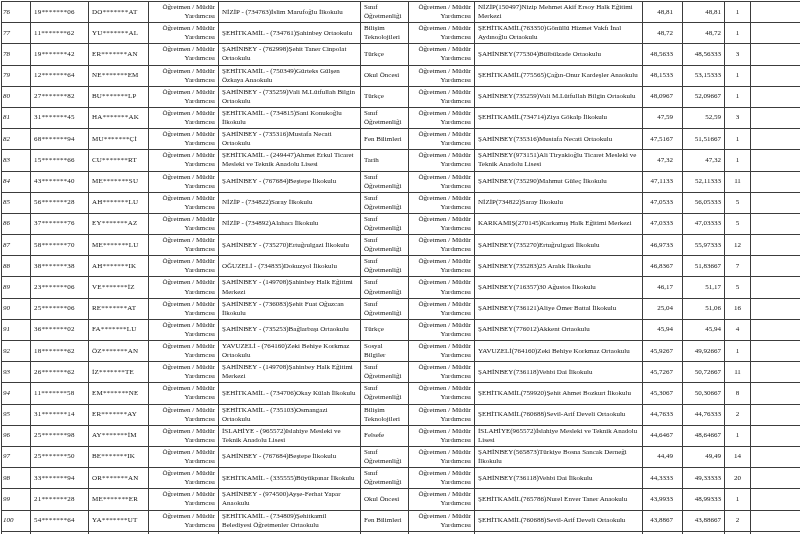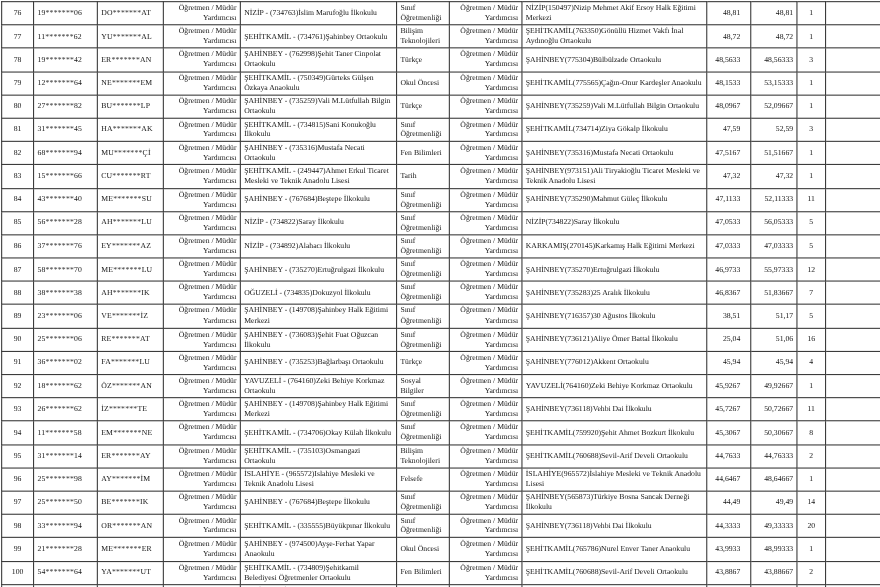--- a/index.html
+++ b/index.html
@@ -17,21 +17,21 @@
   td{
     border:1px solid #3c3c3c;
     font-size:7px;
     line-height:1.3;
     padding:1px 3px;
     height:18px;
     vertical-align:middle;
     overflow:hidden;
     word-wrap:break-word;
   }
-  .c-no{text-align:center;padding:1px 1px;}
+  .c-no{text-align:left;padding:1px 1px;font-style:italic;}
   .c-id{text-align:left;letter-spacing:.2px;}
   .c-name{text-align:left;letter-spacing:.2px;}
   .c-pos{text-align:right;}
   .c-school{text-align:left;}
   .c-branch{text-align:left;}
   .c-num{text-align:right;margin-top:45px;}
   .c-num1{padding-right:9px;}
   .c-num2{padding-right:3px;}
   .c-pref{text-align:center;}
   .c-empty{}
@@ -239,21 +239,21 @@
       </tr>
       <tr>
         <td class="c-no">89</td>
         <td class="c-id">23*******06</td>
         <td class="c-name">VE*******İZ</td>
         <td class="c-pos">Öğretmen / Müdür Yardımcısı</td>
         <td class="c-school">ŞAHİNBEY - (149708)Şahinbey Halk Eğitimi Merkezi</td>
         <td class="c-branch">Sınıf Öğretmenliği</td>
         <td class="c-pos">Öğretmen / Müdür Yardımcısı</td>
         <td class="c-school">ŞAHİNBEY(716357)30 Ağustos İlkokulu</td>
-        <td class="c-num c-num1">38,51</td>
+        <td class="c-num c-num1">46,17</td>
         <td class="c-num c-num2">51,17</td>
         <td class="c-pref">5</td>
         <td class="c-empty"></td>
       </tr>
       <tr>
         <td class="c-no">90</td>
         <td class="c-id">25*******06</td>
         <td class="c-name">RE*******AT</td>
         <td class="c-pos">Öğretmen / Müdür Yardımcısı</td>
         <td class="c-school">ŞAHİNBEY - (736083)Şehit Fuat Oğuzcan İlkokulu</td>

